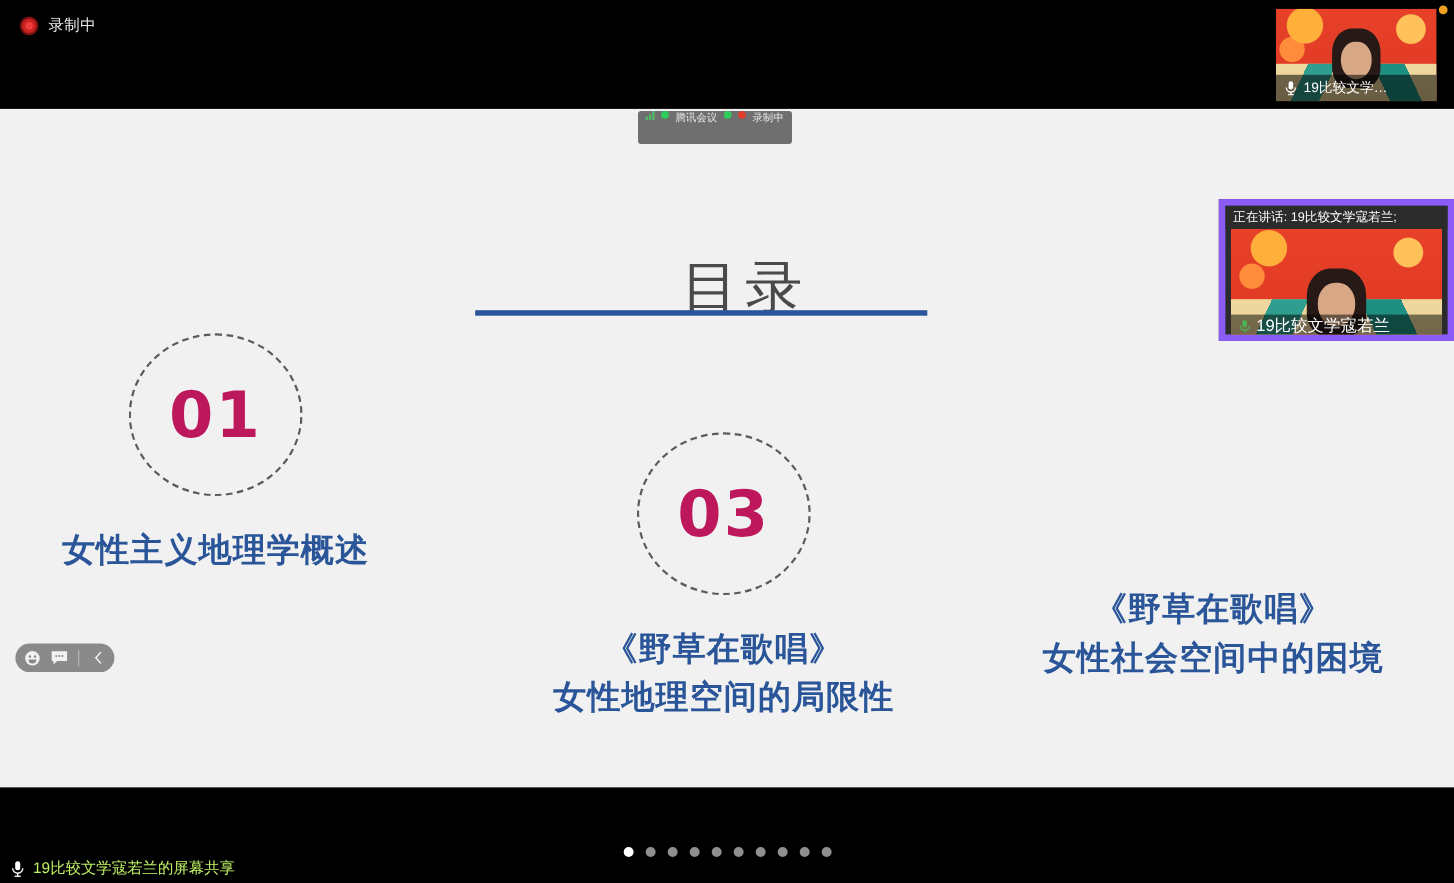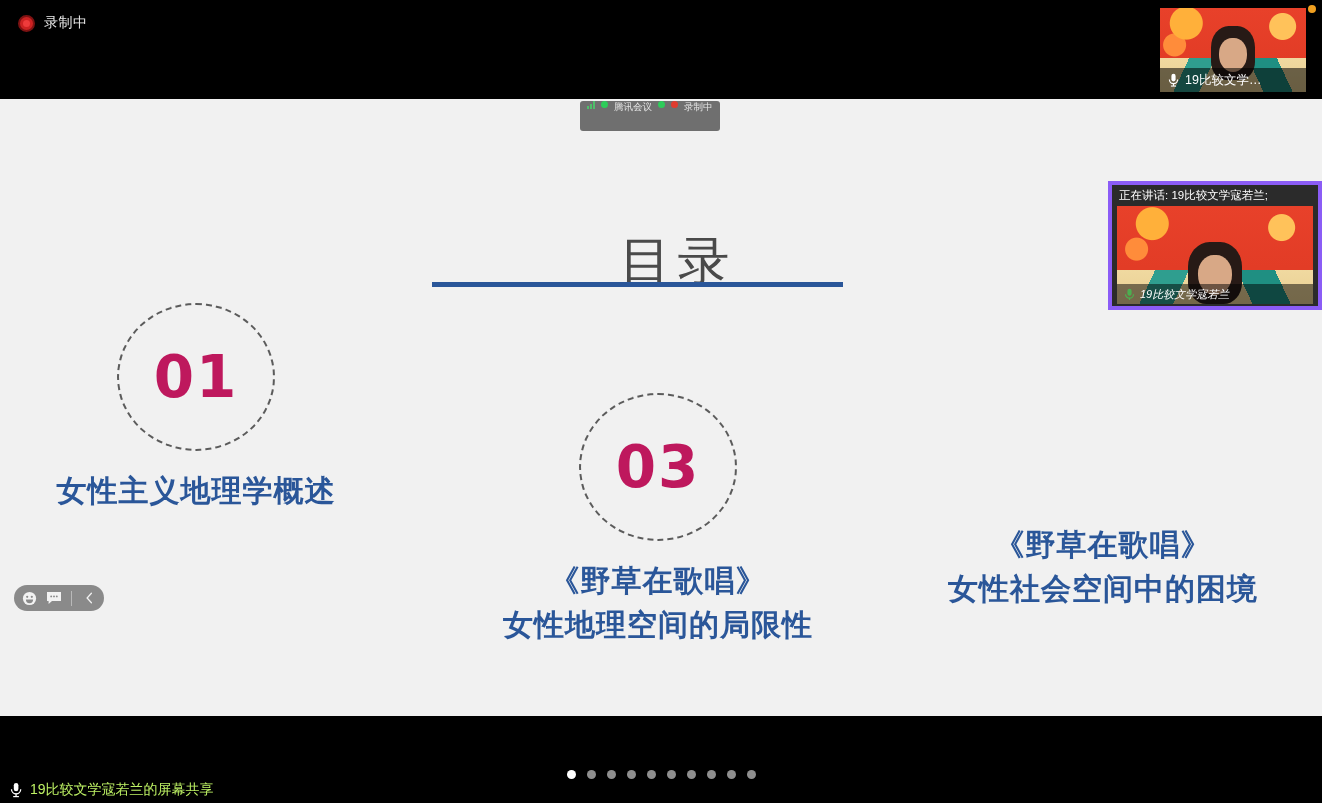--- a/index.html
+++ b/index.html
@@ -211,21 +211,21 @@
     margin: 0 auto;
   }
   .circle-num {
     font-size: 58px;
     color: #be185d;
     font-weight: 700;
     letter-spacing: 2px;
     font-family: "DejaVu Sans", "Liberation Sans", sans-serif;
   }
   .agenda-label {
-    margin-top: 18px;
+    margin-top: 28px;
     text-align: center;
     color: #2a5699;
     font-weight: bold;
     font-size: 30px;
     line-height: 1.45;
     letter-spacing: 1px;
     white-space: nowrap;
   }
 
   #item-1 { left: 36px;  top: 204px; width: 320px; }
@@ -261,21 +261,21 @@
   }
 
   
   .speaker-panel {
     position: absolute;
     left: 1108px;
     top: 181px;
     width: 214px;
     height: 129px;
     background: #2b2b2b;
-    border: 4px solid #8b5cf6;
+    border: 6px solid #8b5cf6;
     box-sizing: border-box;
     overflow: hidden;
   }
   .speaker-caption {
     height: 21px;
     display: flex;
     align-items: center;
     padding-left: 7px;
     color: #ffffff;
     font-size: 11.5px;
@@ -293,24 +293,23 @@
     left: 0;
     right: 0;
     bottom: 0;
     height: 20px;
     display: flex;
     align-items: center;
     gap: 5px;
     padding-left: 7px;
     background: rgba(0,0,0,0.5);
     color: #ffffff;
-    font-size: 11px;
+    font-size: 15px;
     white-space: nowrap;
     box-sizing: border-box;
-    font-style: italic;
   }
   .speaker-video .thumb-person { bottom: 0; width: 54px; height: 62px; }
   .speaker-video .thumb-person::after { width: 34px; height: 40px; top: 13px; }
 
   
   .bottom-bar {
     position: absolute;
     left: 0;
     top: 716px;
     width: 1322px;

